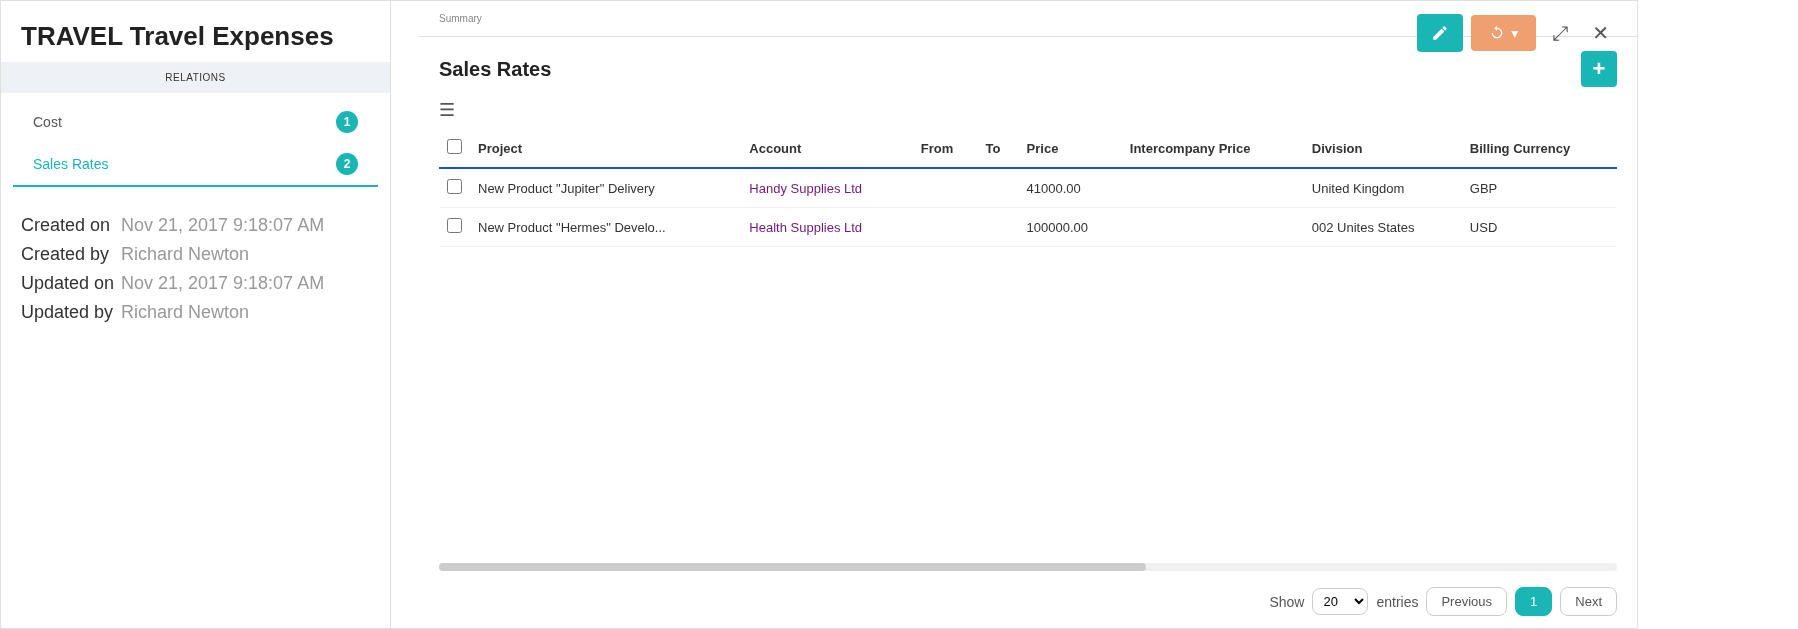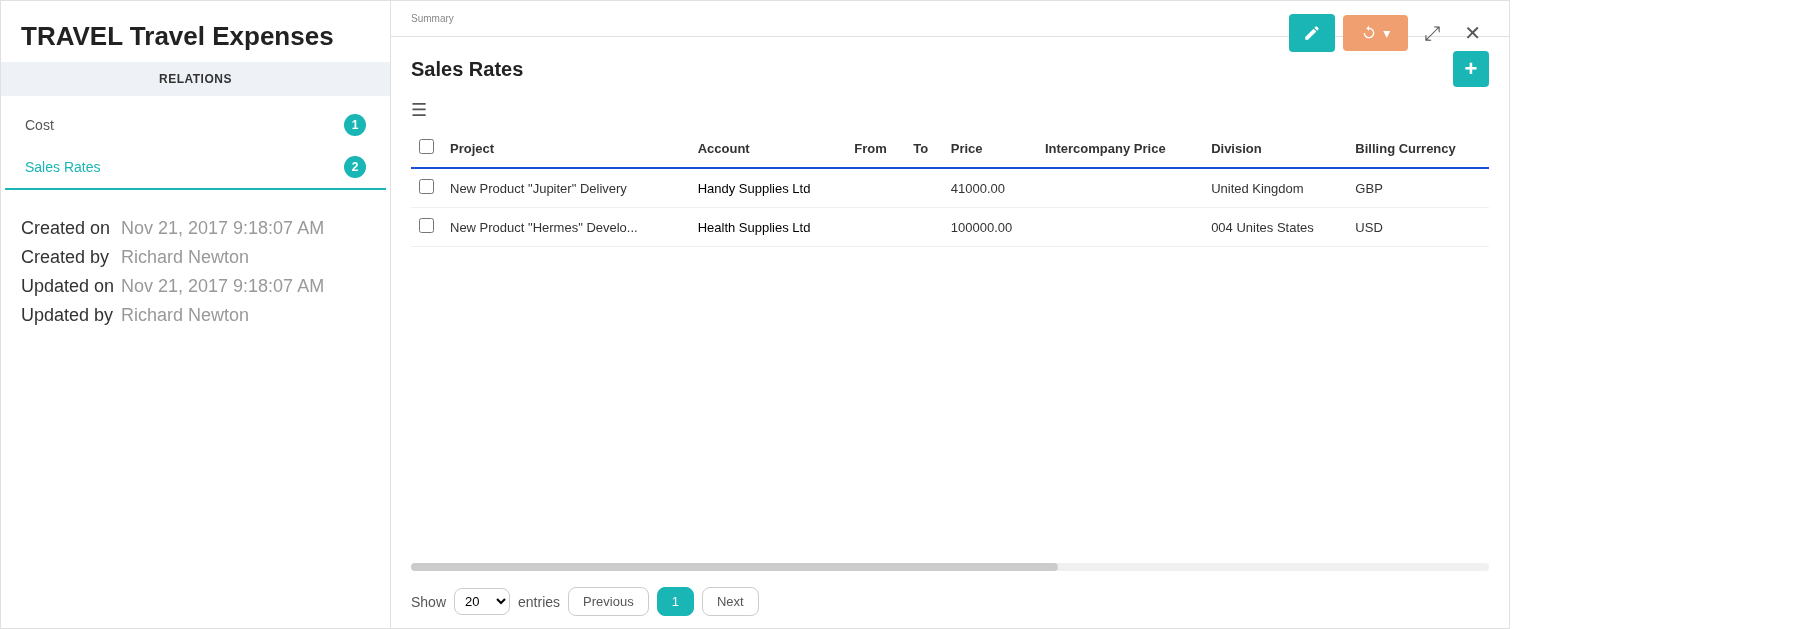--- a/index.html
+++ b/index.html
@@ -1,25 +1,25 @@
 <!DOCTYPE html>
 <html><head>
   <meta charset="utf-8">
   <style>
     * { box-sizing: border-box; margin: 0; padding: 0; font-family: Arial, sans-serif; }
     body { background: #fff; overflow: hidden; }
-    .container { display: flex; width: 1510px; height: 629px; border: 1px solid #e0e0e0; }
+    .container { display: flex; width: 1638px; height: 629px; border: 1px solid #e0e0e0; gap: 28px; }
 
     
     .sidebar { width: 390px; min-width: 390px; border-right: 1px solid #e0e0e0; display: flex; flex-direction: column; background: #fff; }
     .sidebar-title { font-size: 26px; font-weight: bold; padding: 20px 20px 10px 20px; color: #222; }
 
-    .section-header { background: #eef2f7; text-align: center; padding: 10px; font-weight: bold; font-size: 12px; color: #333; letter-spacing: 0.5px; }
-
-    .relations-list { padding: 8px 4px; }
+    .section-header { background: #eef2f7; text-align: center; padding: 10px; font-weight: normal; font-size: 10px; color: #333; letter-spacing: 0.5px; }
+
+    .relations-list { padding: 8px 12px; }
     .relation-item { display: flex; justify-content: space-between; align-items: center; padding: 10px 20px; cursor: pointer; }
     .relation-item.active { border-bottom: 2px solid #1ab5b5; }
     .relation-item.active .relation-label { color: #1ab5b5; font-weight: 500; }
     .relation-item .relation-label { color: #555; font-size: 14px; }
     .badge { background: #1ab5b5; color: #fff; border-radius: 50%; width: 22px; height: 22px; display: flex; align-items: center; justify-content: center; font-size: 12px; font-weight: bold; }
 
     .ownership-section { padding: 20px; font-size: 18px; }
     .ownership-row { display: flex; margin-bottom: 8px; }
     .ownership-key { color: #333; font-weight: 500; width: 100px; }
     .ownership-val { color: #999; }
@@ -39,26 +39,26 @@
 
     .table-controls { padding: 4px 20px 8px 20px; }
     .hamburger { font-size: 18px; color: #555; cursor: pointer; }
 
     
     .table-wrapper { flex: 1; overflow-x: auto; overflow-y: hidden; padding: 0 20px; }
     table { width: 100%; border-collapse: collapse; font-size: 13px; }
     thead tr { border-bottom: 2px solid #1d4ed8; }
     th { padding: 10px 8px; text-align: left; font-weight: bold; color: #333; white-space: nowrap; }
     td { padding: 10px 8px; color: #333; white-space: nowrap; border-bottom: 1px solid #f0f0f0; }
-    td.link-cell { color: #000000; cursor: pointer; }
+    td.link-cell { color: #701a75; cursor: pointer; }
     .checkbox-col { width: 30px; }
     input[type="checkbox"] { width: 15px; height: 15px; cursor: pointer; }
 
     
-    .pagination-bar { display: flex; align-items: center; padding: 12px 20px; gap: 8px; font-size: 14px; color: #555; }
+    .pagination-bar { display: flex; justify-content: flex-end; align-items: center; padding: 12px 20px; gap: 8px; font-size: 14px; color: #555; }
     .show-select { border: 1px solid #ccc; border-radius: 8px; padding: 4px 6px; font-size: 13px; cursor: pointer; background: #fff; }
     .entries-label { color: #555; }
     .page-btn { border: 1px solid #ccc; background: #fff; border-radius: 8px; padding: 6px 14px; cursor: pointer; font-size: 13px; color: #555; }
     .page-btn.active { background: #1ab5b5; color: #fff; border-color: #1ab5b5; }
     .page-btn:disabled { color: #bbb; cursor: default; }
 
     .scrollbar-track { height: 8px; margin: 0 20px 4px 20px; background: #f0f0f0; border-radius: 4px; }
     .scrollbar-thumb { width: 60%; height: 8px; background: #ccc; border-radius: 4px; }
   </style>
 </head>
@@ -175,21 +175,21 @@
             <tr>
       <td class="checkbox-col">
         <input type="checkbox" style="">
       </td>
       <td>New Product "Hermes" Develo...</td>
       <td class="link-cell">Health Supplies Ltd</td>
       <td></td>
       <td></td>
       <td>100000.00</td>
       <td></td>
-      <td>004 Unites States</td>
+      <td>002 Unites States</td>
       <td>USD</td>
     </tr>
           </tbody>
       </table>
     </div>
 
     <div class="scrollbar-track">
       <div class="scrollbar-thumb"></div>
     </div>
 

